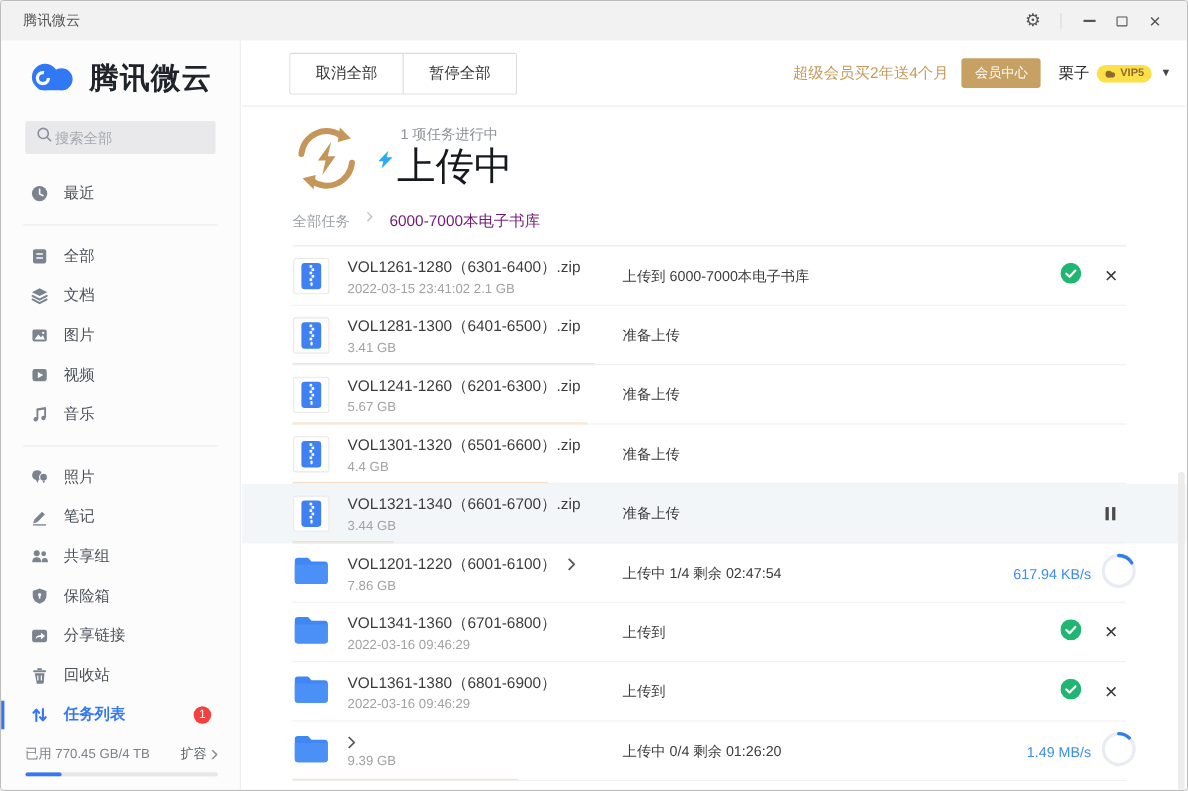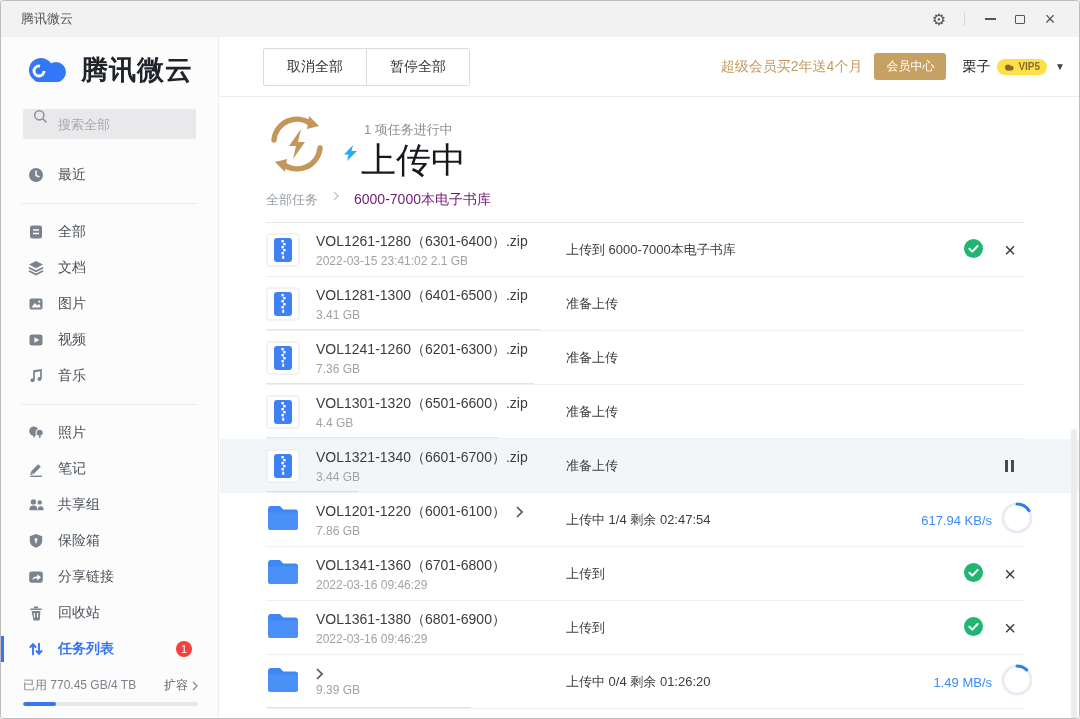--- a/index.html
+++ b/index.html
@@ -16,21 +16,21 @@
   .tb-ico{width:30px;height:26px;display:flex;align-items:center;justify-content:center;color:#555;cursor:default;}
   .tb-gear{font-size:16px;}
   .tb-divider{width:1px;height:14px;background:#d8d8d8;margin:0 10px;}
   .tb-min i{display:block;width:11px;height:2px;background:#555;}
   .tb-max i{display:block;width:10px;height:9px;border:1.4px solid #555;border-radius:1px;}
   .tb-close{font-size:18px;line-height:1;}
   
   .sidebar{position:absolute;left:0;top:36px;bottom:0;width:218px;background:#fcfcfc;border-right:1px solid #ededed;}
   .logo{display:flex;align-items:center;gap:10px;margin:14px 0 0 24px;}
   .logo-text{font-size:27px;font-weight:700;color:#20242a;letter-spacing:1px;}
-  .searchbox{display:flex;gap:8px;margin:20px 22px 0 22px;height:30px;background:#e9e9eb;border-radius:2px;padding:0 10px;}
+  .searchbox{display:flex;align-items:center;margin:20px 22px 0 22px;height:30px;background:#e9e9eb;border-radius:2px;padding:0 10px;}
   .searchbox input{border:none;background:transparent;outline:none;font-size:13px;color:#555;width:120px;font-family:inherit;}
   .searchbox input::placeholder{color:#a3a8b0;}
   .menu{margin-top:18px;}
   .menu-item{position:relative;height:36px;display:flex;align-items:center;gap:14px;padding:0 26px;font-size:14px;color:#4c525a;cursor:default;}
   .menu-item .mi-icon{width:17px;height:17px;display:flex;align-items:center;justify-content:center;color:#7b838e;}
   .menu-item.active{color:#3476f5;font-weight:700;}
   .menu-item.active .mi-icon{color:#3476f5;}
   .menu-item.active::before{content:"";position:absolute;left:0;top:5px;bottom:5px;width:3px;background:#3476f5;}
   .menu-divider{height:1px;background:#ececec;margin:10px 20px;}
   .badge{margin-left:auto;min-width:16px;height:16px;border-radius:8px;background:#f5413d;color:#fff;font-size:11px;font-weight:400;display:flex;align-items:center;justify-content:center;padding:0 4px;}
@@ -45,21 +45,21 @@
   .btn-group{display:inline-flex;border:1px solid #dcdcdc;border-radius:2px;overflow:hidden;}
   .btn{padding:9px 23px;font-size:14px;color:#333;background:#fff;border:none;font-family:inherit;cursor:default;}
   .btn + .btn{border-left:1px solid #dcdcdc;}
   .toolbar .spacer{flex:1;}
   .promo{font-size:14px;color:#c49a5e;margin-right:12px;}
   .member-btn{background:#c6a163;color:#fff;font-size:12px;border:none;border-radius:3px;padding:5px 12px;margin-right:16px;font-family:inherit;cursor:default;}
   .username{font-size:14px;color:#2b2b2b;margin-right:7px;}
   .vip-badge{display:inline-flex;align-items:center;gap:3px;background:#fde047;border-radius:8px;height:16px;padding:0 7px;font-size:10px;font-weight:700;color:#8a6a33;margin-right:8px;}
   .caret{font-size:10px;color:#444;}
   
-  .status-header{display:flex;align-items:flex-end;gap:16px;padding:16px 0 12px 46px;}
+  .status-header{display:flex;align-items:flex-start;gap:16px;padding:16px 0 12px 46px;}
   .sh-texts .sh-count{font-size:13px;color:#8c9096;margin-left:20px;}
   .sh-title-row{display:flex;align-items:flex-start;gap:4px;margin-top:2px;}
   .sh-title{font-size:35px;font-weight:500;color:#15181c;line-height:1.1;}
   
   .breadcrumb{display:flex;align-items:flex-start;gap:15px;margin:0 55px 0 46px;padding-bottom:13px;border-bottom:1px solid #e9e9e9;}
   .bc-root{font-size:13px;color:#9aa0a6;}
   .bc-current{font-size:14px;font-weight:400;color:#701a75;}
   
   .task-list{position:relative;}
   .task-row{position:relative;height:54px;display:flex;align-items:center;padding-left:46px;}
@@ -380,21 +380,21 @@
               <rect x="17.2" y="10" width="2.4" height="2.4" fill="#fff"></rect>
               <rect x="15.4" y="13" width="2.4" height="2.4" fill="#fff"></rect>
               <rect x="17.2" y="16" width="2.4" height="2.4" fill="#fff"></rect>
               <rect x="15.4" y="19" width="2.4" height="2.4" fill="#fff"></rect>
               <rect x="16.2" y="22.6" width="2" height="3.4" rx="0.8" fill="#fff"></rect>
             </svg></span>
           <span class="t-names">
             <span class="t-name">
               <span>VOL1241-1260（6201-6300）.zip</span>
             </span>
-            <div class="t-meta">7.36 GB</div>
+            <div class="t-meta">5.67 GB</div>
           </span>
           <span class="t-status">准备上传</span>
           <span class="hint-bar" style="width:268px"></span>
         </div>
         <div class="task-row">
           <span class="t-icon"><svg width="34" height="34" viewBox="0 0 34 34">
               <rect x="1" y="1" width="32" height="32" rx="2" fill="#fff" stroke="#e8e8e8"></rect>
               <rect x="8" y="5" width="18" height="24" rx="3" fill="#3f80f3"></rect>
               <rect x="15.4" y="7" width="2.4" height="2.4" fill="#fff"></rect>
               <rect x="17.2" y="10" width="2.4" height="2.4" fill="#fff"></rect>

